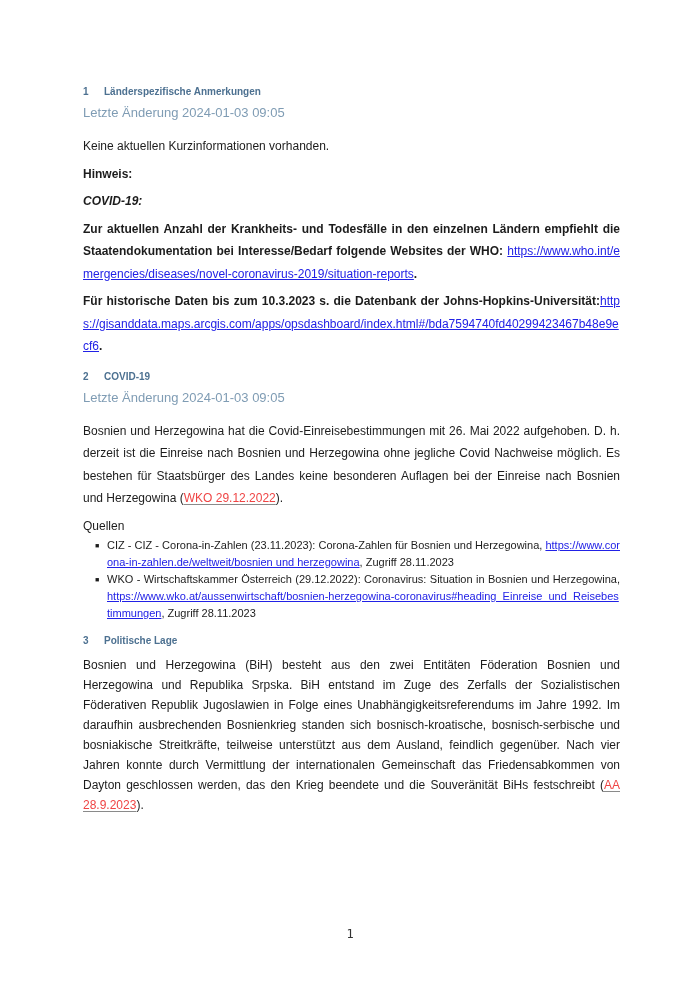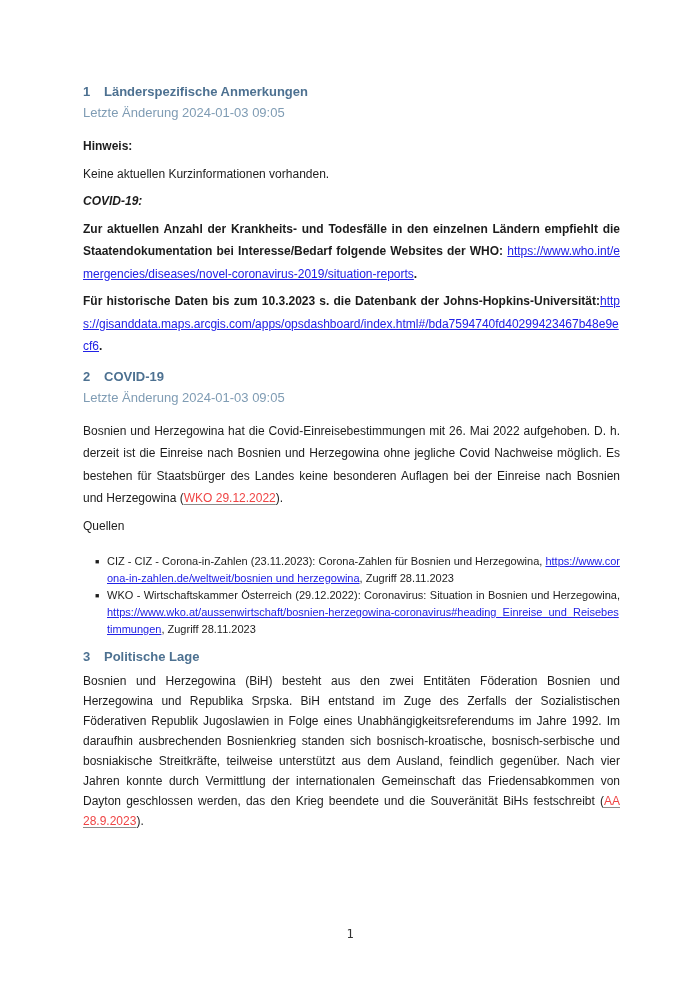--- a/index.html
+++ b/index.html
@@ -3,21 +3,21 @@
 <meta charset="utf-8">
 <style>
   html,body { margin:0; padding:0; background:#ffffff; }
   .page {
     position:relative; width:700px; height:990px; background:#ffffff;
     overflow:hidden; font-family:"Liberation Sans","DejaVu Sans",sans-serif;
     color:#1c1c1c;
   }
   .content { position:absolute; left:83px; top:84px; width:537px; }
 
-  .sec-h { font-size:13px; line-height:15px; font-weight:700; color:#4d7191; margin:0 0 7px 0; }
+  .sec-h { font-size:10px; line-height:15px; font-weight:700; color:#4d7191; margin:0 0 7px 0; }
   .sec-h .num { display:inline-block; min-width:21px; }
   section.later { margin-top:11px; }
 
   .meta { font-size:13px; line-height:13px; color:#7f9cb4; margin:0 0 16px 0; }
 
   p.body { margin:0 0 5px 0; font-size:12px; line-height:22.5px; text-align:justify; hyphens:auto; }
   p.tight { line-height:20px; }
   .bold { font-weight:700; }
   .italic { font-style:italic; }
 
@@ -25,40 +25,40 @@
     color:#2121e6; text-decoration:underline; font-weight:400;
     overflow-wrap:anywhere; word-break:break-all; cursor:pointer;
   }
   .ref {
     color:#ef4444; text-decoration:underline; text-decoration-color:#8a8a8a;
     text-underline-offset:2px; cursor:pointer;
   }
 
   p.quellen { margin:0 0 0 0; font-size:12px; line-height:22.5px; }
 
-  ul.sources { list-style:none; margin:16px 0 0 0; padding:0 0 0 12px; font-size:11px; line-height:17px; text-align:justify; hyphens:auto; }
+  ul.sources { list-style:none; margin:0 0 0 0; padding:0 0 0 12px; font-size:11px; line-height:17px; text-align:justify; hyphens:auto; }
   ul.sources li { position:relative; padding-left:12px; }
   ul.sources .bullet { position:absolute; left:0; top:0; font-size:7px; line-height:17px; color:#1c1c1c; }
 
   .pagenum {
     position:absolute; top:927px; left:0; width:100%; text-align:center;
     font-family:"DejaVu Sans Mono",monospace; font-size:12px; color:#333333;
   }
 </style>
 </head>
 <body>
 
 <div class="page">
   <div class="content">
 
     <section>
       <h2 class="sec-h"><span class="num">1</span><span>Länderspezifische Anmerkungen</span></h2>
       <div class="meta">Letzte Änderung 2024-01-03 09:05</div>
+      <p class="body">Keine aktuellen Kurzinformationen vorhanden.</p>
       <p class="body bold">Hinweis:</p>
-      <p class="body">Keine aktuellen Kurzinformationen vorhanden.</p>
       <p class="body bold italic">COVID-19:</p>
       <p class="body bold"><span>Zur aktuellen Anzahl der Krankheits- und Todesfälle in den einzelnen Ländern empfiehlt die Staatendokumentation bei Interesse/Bedarf folgende Websites der WHO: </span><a class="link">https://www.who.int/emergencies/diseases/novel-coronavirus-2019/situation-reports</a><span>.</span></p>
       <p class="body bold"><span>Für historische Daten bis zum 10.3.2023 s. die Datenbank der Johns-Hopkins-Universität:</span><a class="link">https://gisanddata.maps.arcgis.com/apps/opsdashboard/index.html#/bda7594740fd40299423467b48e9ecf6</a><span>.</span></p>
     </section>
 
     <section class="later">
       <h2 class="sec-h"><span class="num">2</span><span>COVID-19</span></h2>
       <div class="meta">Letzte Änderung 2024-01-03 09:05</div>
       <p class="body"><span>Bosnien und Herzegowina hat die Covid-Einreisebestimmungen mit 26. Mai 2022 aufgehoben. D. h. derzeit ist die Einreise nach Bosnien und Herzegowina ohne jegliche Covid Nachweise möglich. Es bestehen für Staatsbürger des Landes keine besonderen Auflagen bei der Einreise nach Bosnien und Herzegowina (</span><span class="ref">WKO 29.12.2022</span><span>).</span></p>
       <p class="quellen">Quellen</p>

